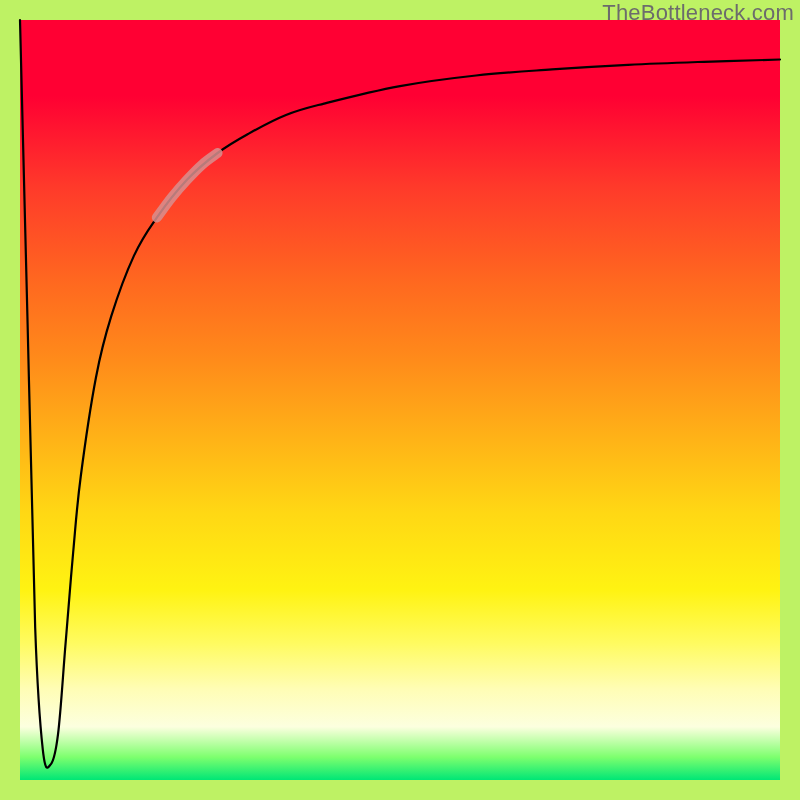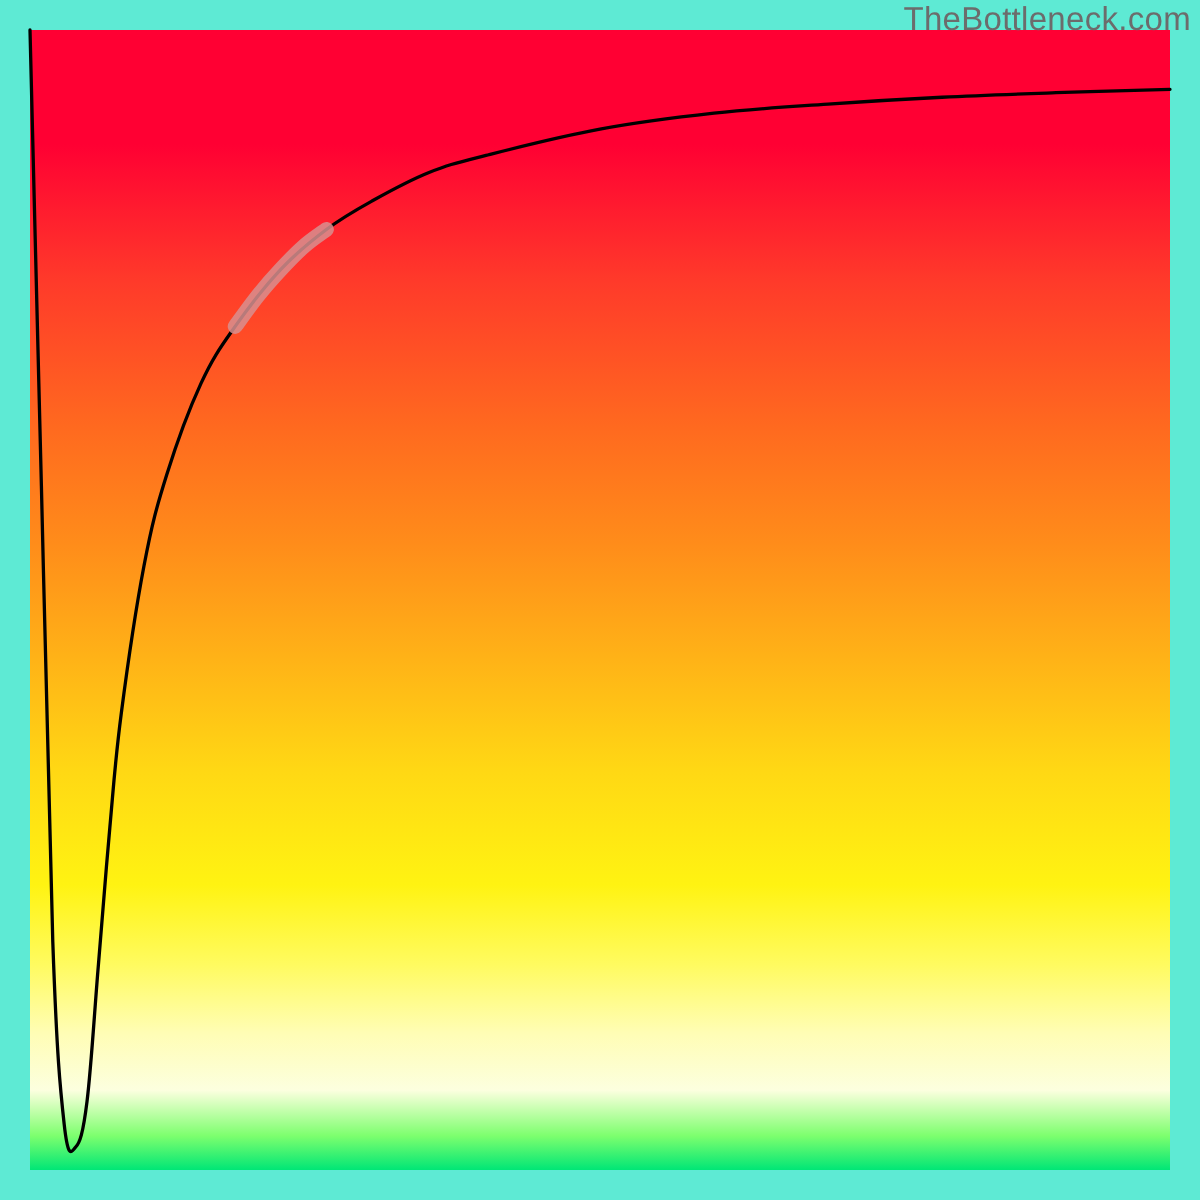--- a/index.html
+++ b/index.html
@@ -9,21 +9,21 @@
     height: 800px;
     background: #000;
     overflow: hidden;
   }
   .frame {
     position: absolute;
     left: 0;
     top: 0;
     width: 800px;
     height: 800px;
-    background: #5eead4;
+    background: #bef264;
   }
   .plot-area {
     position: absolute;
     left: 20px;
     top: 20px;
     width: 760px;
     height: 760px;
     background: linear-gradient(to bottom,
       #ff0033 0%,
       #ff0033 10%,

